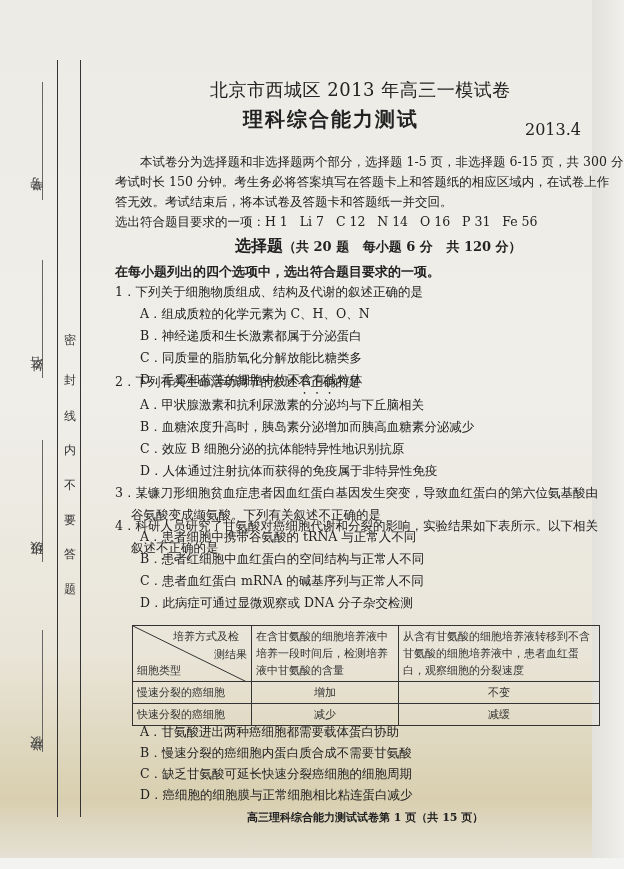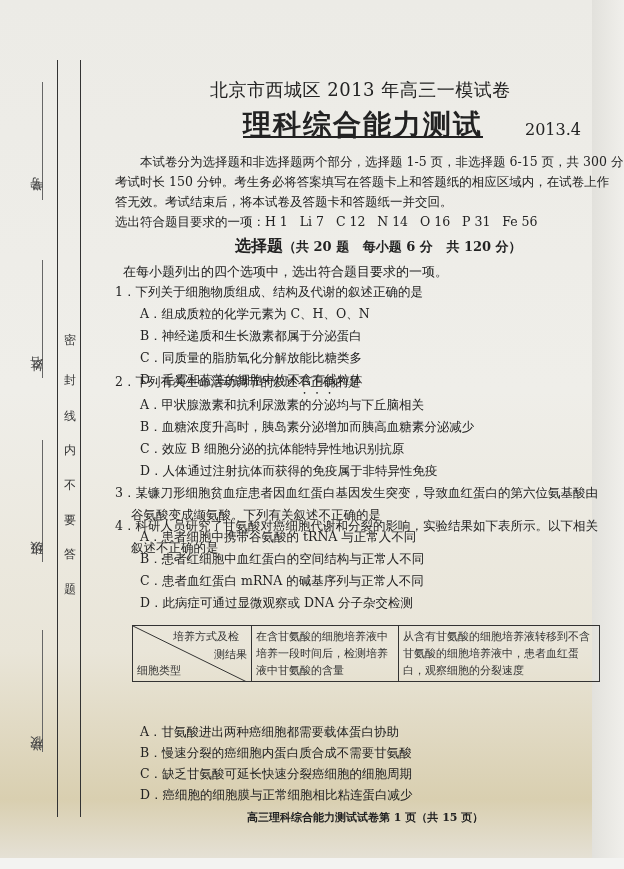--- a/index.html
+++ b/index.html
@@ -22,27 +22,27 @@
   .seal { position: absolute; left: 63px; width: 14px; font-size: 12px; color: #333; text-align: center; }
   .field-label {
     position: absolute; left: 28px; font-size: 13px; color: #444;
     writing-mode: vertical-rl; transform: rotate(180deg); letter-spacing: 2px;
   }
   .field-line { position: absolute; left: 42px; width: 1px; background: #666; }
 
   
   .doc { position: absolute; left: 115px; top: 78px; width: 480px; }
   .h1 { position: absolute; left: 95px; top: 0; font-size: 18px; font-weight: normal; letter-spacing: 0.5px; }
-  .h2 { position: absolute; left: 128px; top: 28px; font-size: 28px; font-weight: bold; letter-spacing: 2px; text-decoration: underline; }
+  .h2 { position: absolute; left: 128px; top: 28px; font-size: 20px; font-weight: bold; letter-spacing: 2px; }
   .date { position: absolute; left: 410px; top: 42px; font-size: 16px; }
   .p { position: absolute; left: 0; font-size: 12.5px; line-height: 20px; white-space: nowrap; }
   .indent { padding-left: 25px; }
   .sec-title { position: absolute; left: 120px; top: 158px; font-size: 13px; font-weight: bold; white-space: nowrap; }
   .sec-title .big { font-size: 16px; }
-  .instr { position: absolute; left: 8px; top: 185px; font-size: 13px; font-weight: normal; }
+  .instr { position: absolute; left: 0; top: 185px; font-size: 13px; font-weight: bold; }
   .q { position: absolute; left: 0; font-size: 12.5px; white-space: nowrap; }
   .opt { position: absolute; left: 25px; font-size: 12.5px; white-space: nowrap; }
   .emph { text-emphasis: dot; text-emphasis-position: under; -webkit-text-emphasis: dot; -webkit-text-emphasis-position: under; }
 
   table.data {
     position: absolute; left: 16px; top: 545px; width: 465px;
     border-collapse: collapse; font-size: 11px; color: #333;
   }
   table.data td { border: 1px solid #333; padding: 2px 4px; line-height: 17px; vertical-align: top; }
   table.data td.center { text-align: center; }
@@ -146,20 +146,30 @@
       <svg width="118" height="58">
             <line x1="0" y1="0" x2="118" y2="58" stroke="#333" stroke-width="1"></line>
           </svg>
       <span class="t1">培养方式及检</span>
       <span class="t2">测结果</span>
       <span class="t3">细胞类型</span>
     </td>
     <td style="width:138px">在含甘氨酸的细胞培养液中培养一段时间后，检测培养液中甘氨酸的含量</td>
     <td>从含有甘氨酸的细胞培养液转移到不含甘氨酸的细胞培养液中，患者血红蛋白，观察细胞的分裂速度</td>
   </tr>
+  <tr>
+    <td>慢速分裂的癌细胞</td>
+    <td class="center">增加</td>
+    <td class="center">不变</td>
+  </tr>
+  <tr>
+    <td>快速分裂的癌细胞</td>
+    <td class="center">减少</td>
+    <td class="center">减缓</td>
+  </tr>
 </tbody>
   </table>
 
 <div class="opt" style="left:140px;top:724px">A．甘氨酸进出两种癌细胞都需要载体蛋白协助</div>
 <div class="opt" style="left:140px;top:745px">B．慢速分裂的癌细胞内蛋白质合成不需要甘氨酸</div>
 <div class="opt" style="left:140px;top:766px">C．缺乏甘氨酸可延长快速分裂癌细胞的细胞周期</div>
 <div class="opt" style="left:140px;top:787px">D．癌细胞的细胞膜与正常细胞相比粘连蛋白减少</div>
 
 <div class="footer" style="left:247px;top:810px">高三理科综合能力测试试卷第 1 页（共 15 页）</div>
 

